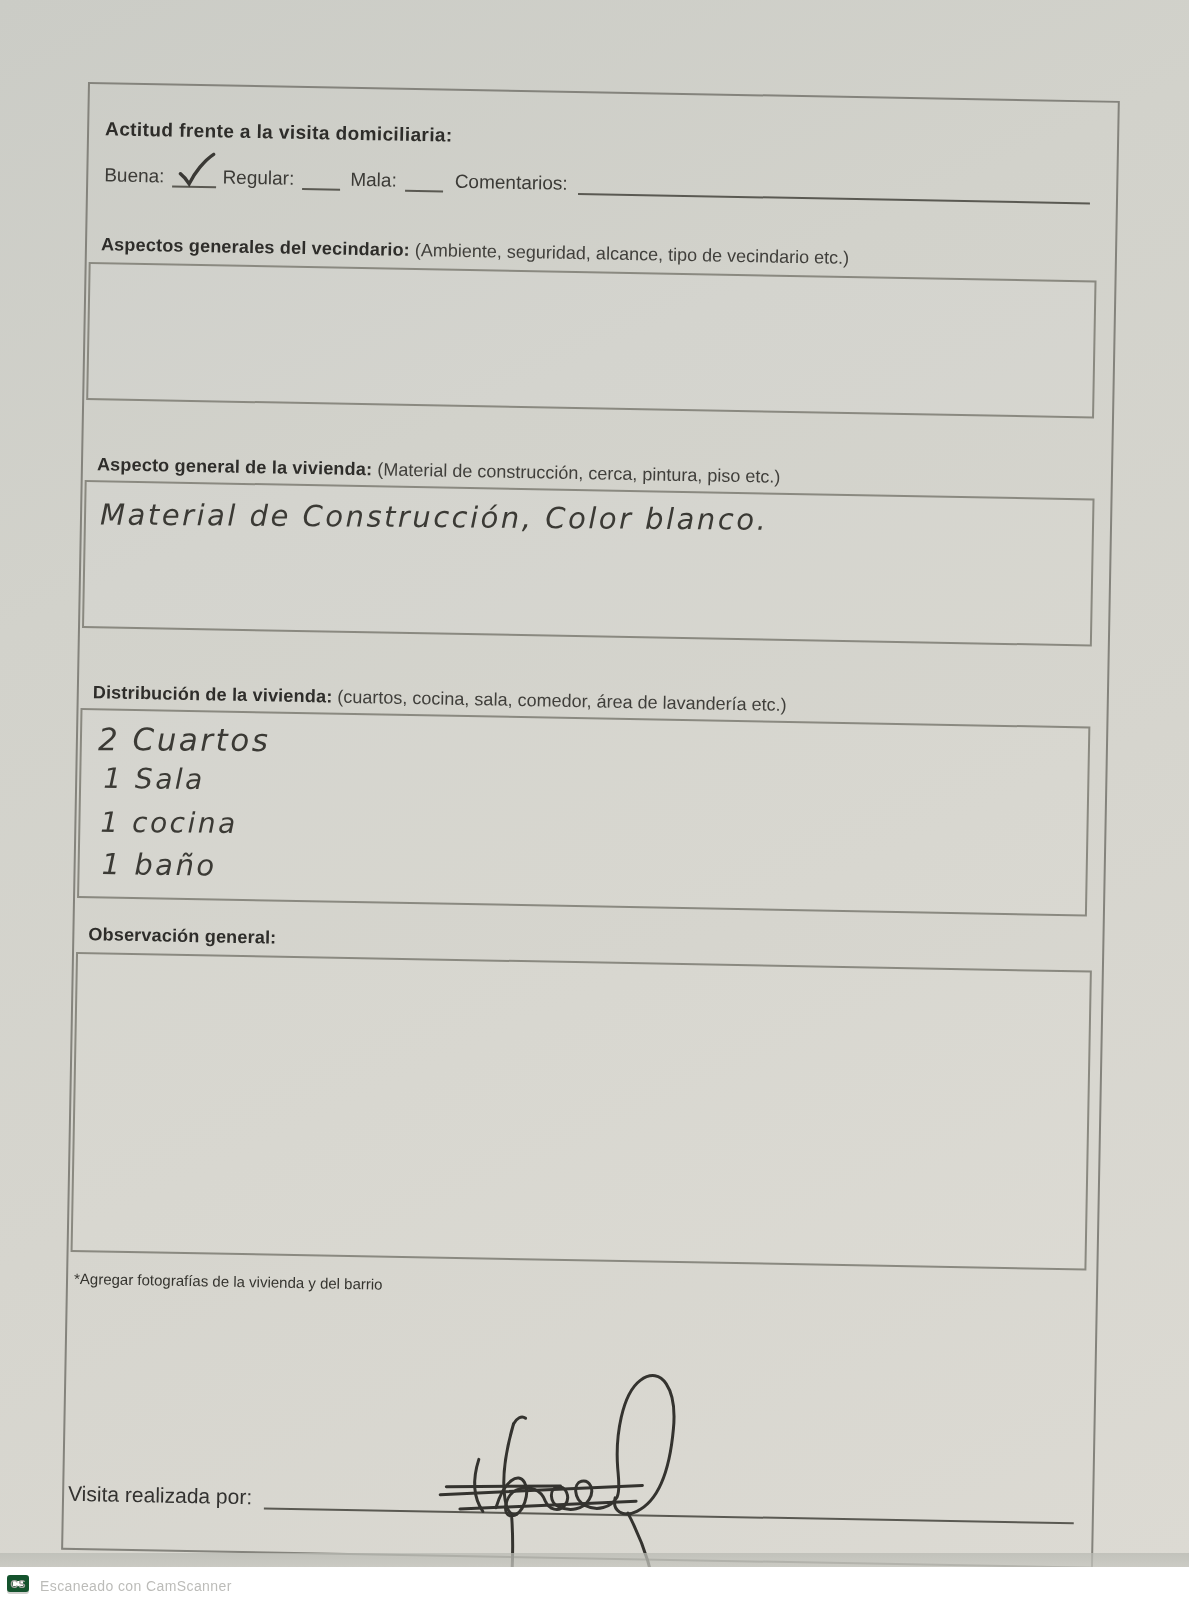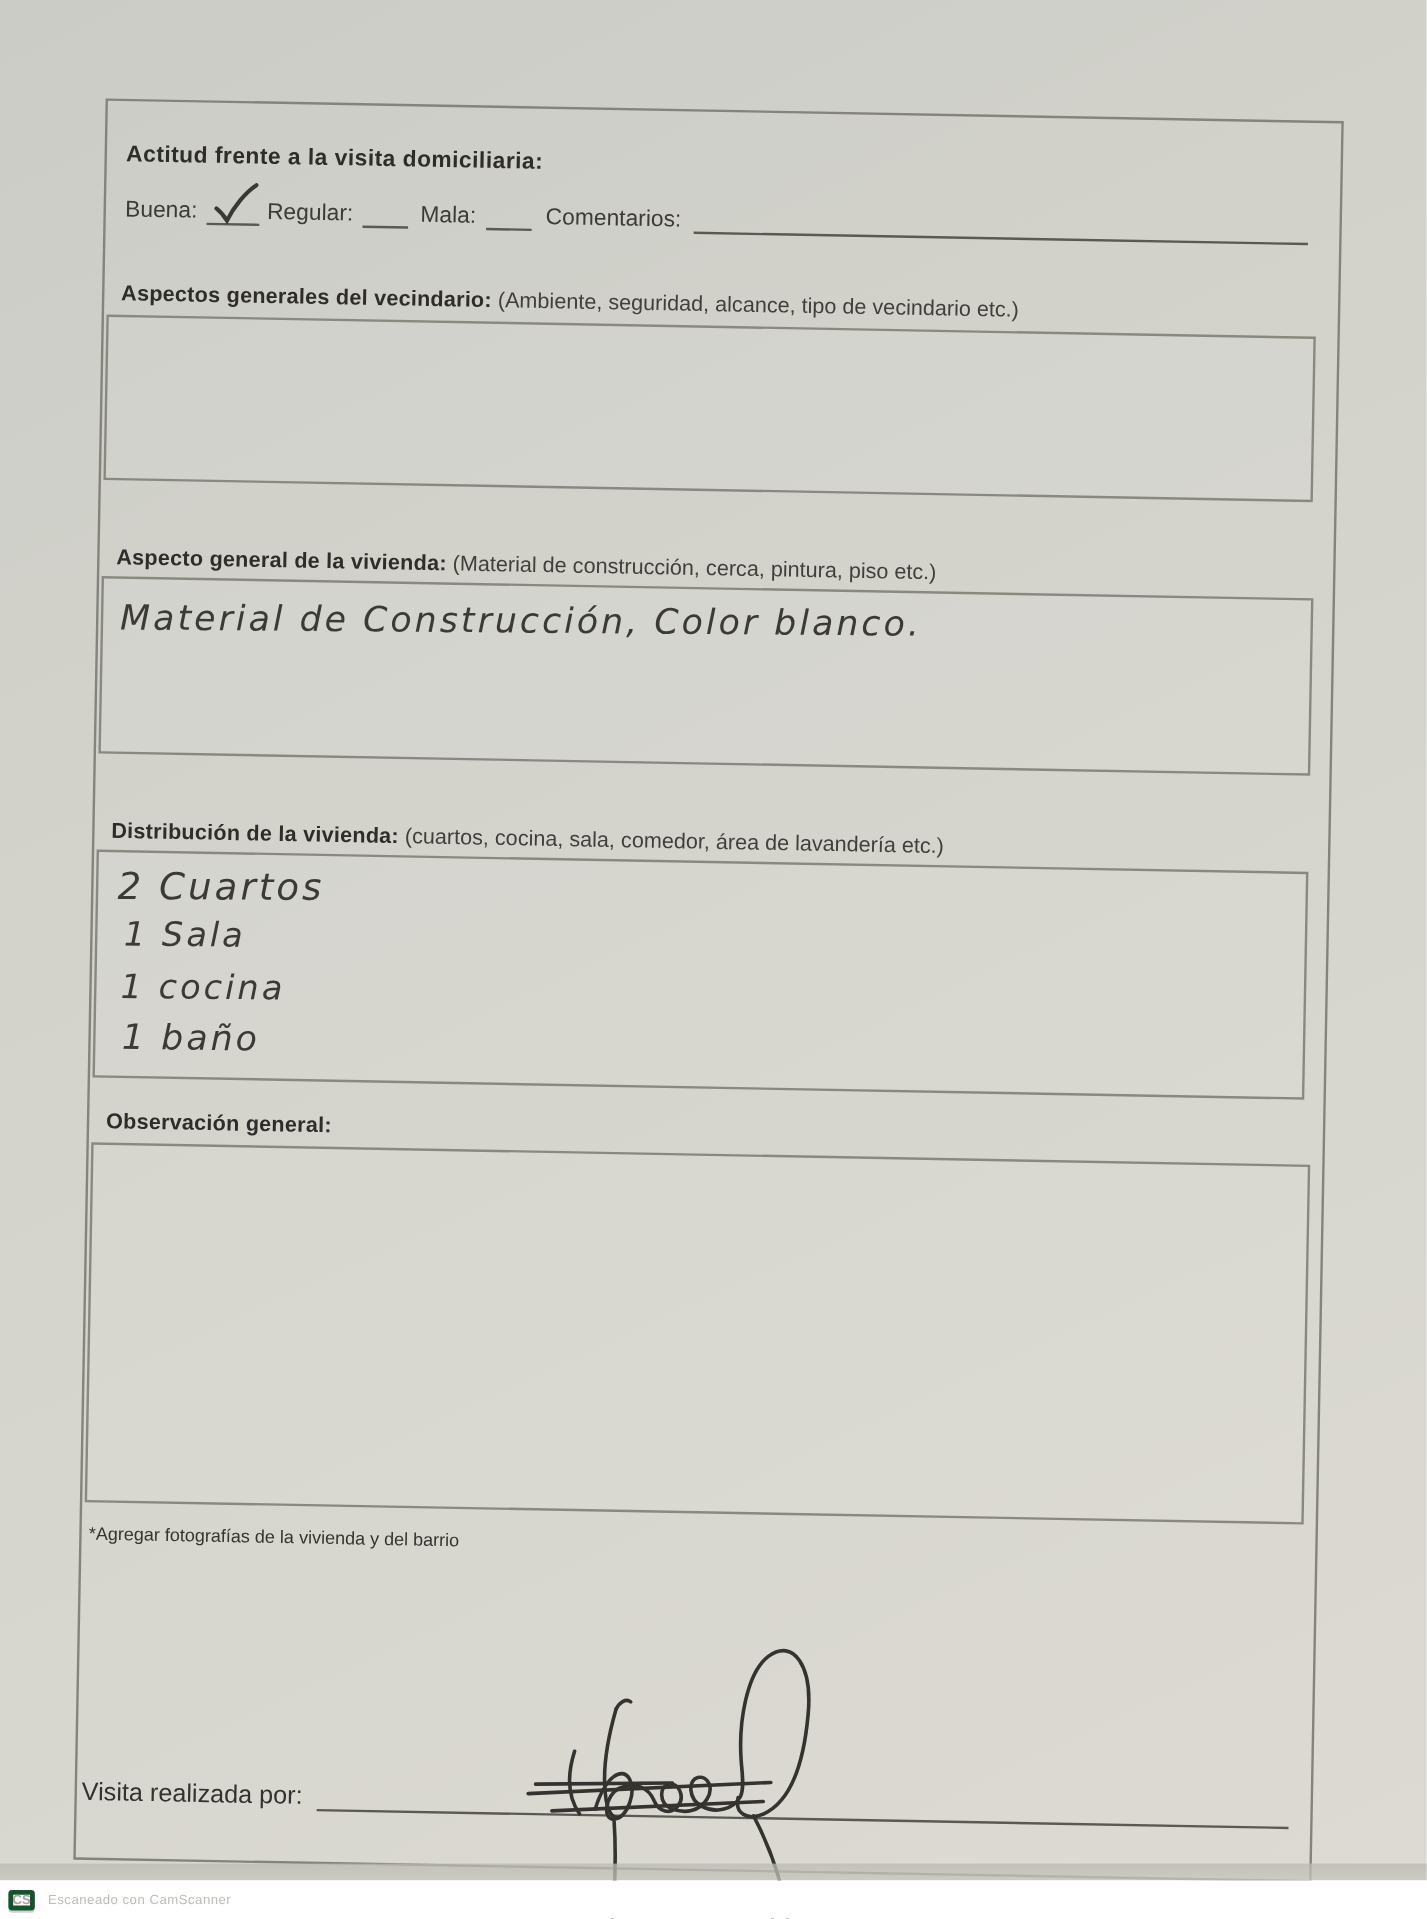--- a/index.html
+++ b/index.html
@@ -47,27 +47,27 @@
   .hw-line{white-space:nowrap;}
   .footnote{font-size:15px;color:#35342f;}
   .visita{font-size:21px;color:#333230;}
   .check-icon svg, .sig svg{display:block;}
   
   .wm-band{
     position:absolute;left:0;top:1567px;width:1189px;height:32px;background:#ffffff;
   }
   .cs-logo{
     position:absolute;left:7px;top:8px;width:22px;height:17px;
-    border:4px solid #14532d;border-radius:3px;
+    border:6px solid #14532d;border-radius:3px;
     font-size:11px;font-weight:bold;color:#a3a3a0;
     display:flex;align-items:center;justify-content:center;
     box-shadow:0 2px 0 #d0d0cd;background:#fdfdfc;box-sizing:border-box;
   }
   .cs-caption{
-    position:absolute;left:40px;top:11px;font-size:11px;color:#bcbcb9;letter-spacing:.4px;
+    position:absolute;left:40px;top:11px;font-size:14px;color:#bcbcb9;letter-spacing:.4px;
   }
 </style>
 </head>
 <body>
 
 <div class="photo">
   <div class="sheet">
 
     <div class="abs h1" style="left:16px;top:34px;">Actitud frente a la visita domiciliaria:</div>
 

